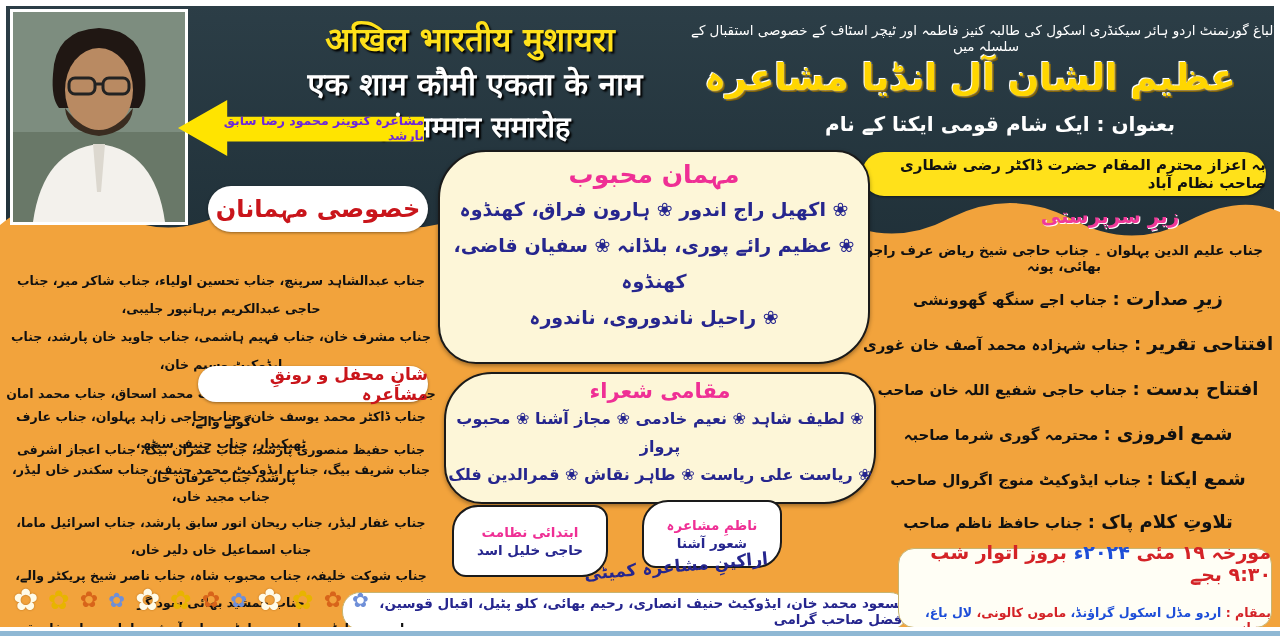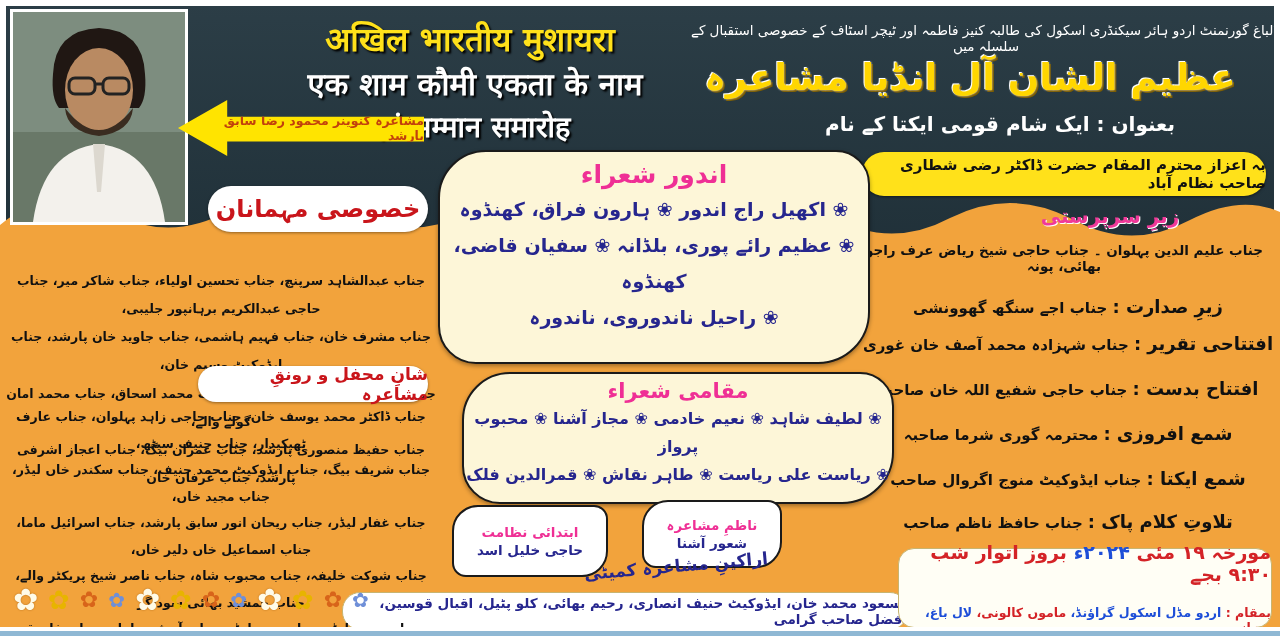--- a/index.html
+++ b/index.html
@@ -21,40 +21,40 @@
   .patronage{left:1020px;top:204px;width:180px;color:#f0399a;font-size:20px;font-weight:bold;text-align:center;
     text-shadow:1px 1px 0 #fff;}
   .hindi-1{left:250px;top:16px;width:440px;color:#ffe11a;font-size:33px;font-weight:bold;text-align:center;
     font-family:"DejaVu Sans",sans-serif;text-shadow:2px 2px 2px #000;}
   .hindi-2{left:240px;top:62px;width:470px;color:#ffffff;font-size:31px;font-weight:bold;text-align:center;text-shadow:2px 2px 2px #000;}
   .hindi-3{left:270px;top:106px;width:400px;color:#ffffff;font-size:29px;font-weight:bold;text-align:center;text-shadow:2px 2px 2px #000;}
   
   .arrow{left:178px;top:100px;width:246px;height:56px;background:#ffe400;
     clip-path:polygon(0% 50%,20% 0%,20% 30%,100% 30%,100% 74%,20% 74%,20% 100%);
     display:flex;align-items:center;justify-content:center;padding-left:44px;box-sizing:border-box;}
-  .arrow span{color:#c2410c;font-size:12.5px;font-weight:bold;}
+  .arrow span{color:#6d28d9;font-size:12.5px;font-weight:bold;}
   
   .photo{left:13px;top:12px;width:172px;height:210px;background:#748274;box-shadow:0 0 0 3px #fff;}
   
   svg.field{left:0;top:0;}
   
   .patron-line{left:850px;top:242px;width:428px;color:#111;font-size:13.5px;font-weight:bold;text-align:center;}
   .prog-row{width:420px;left:858px;color:#111;text-align:center;}
   .prog-row .lbl{font-size:18px;font-weight:bold;}
   .prog-row .val{font-size:15px;font-weight:bold;}
   
   .date-box{left:898px;top:548px;width:372px;height:78px;background:#fffef5;border:1px solid #c8b470;border-radius:16px;
     display:flex;flex-direction:column;align-items:center;justify-content:center;gap:4px;}
   .date-line{font-size:19px;font-weight:bold;}
   .venue-line{font-size:12.5px;font-weight:bold;margin-top:16px;}
   .red{color:#d42327;} .green{color:#1d4ed8;}
   
   .cloud{background:#fdf6d8;border:2.5px solid #1a1a1a;border-radius:48px 34px 52px 38px;box-shadow:0 2px 4px rgba(0,0,0,.35);}
   .cloud-guest{left:438px;top:150px;width:428px;height:210px;}
-  .cloud-local{left:444px;top:372px;width:428px;height:128px;margin-left:18px;}
+  .cloud-local{left:444px;top:372px;width:428px;height:128px;}
   .cloud h2{margin:8px 0 2px;color:#ef2f95;font-size:25px;font-weight:bold;text-align:center;}
   .cloud-local h2{font-size:21px;margin-top:5px;}
   .poet-line{color:#26268e;font-size:19px;font-weight:bold;text-align:center;line-height:1.9;}
   .cloud-local .poet-line{font-size:16px;line-height:1.75;}
   
   .scroll{background:#ffffff;border:2px solid #1a1a1a;border-radius:26px 14px 26px 14px;
     display:flex;flex-direction:column;align-items:center;justify-content:center;gap:2px;}
   .scroll-open{left:452px;top:505px;width:152px;height:68px;}
   .scroll-nazim{left:642px;top:500px;width:136px;height:64px;}
   .scroll .t{color:#ef2f95;font-size:13.5px;font-weight:bold;}
@@ -118,21 +118,21 @@
   </div>
 
   <div class="abs intro-line u">لالباغ گورنمنٹ اردو ہائر سیکنڈری اسکول کی طالبہ کنیز فاطمہ اور ٹیچر اسٹاف کے خصوصی استقبال کے سلسلہ میں</div>
   <div class="abs event-title u">بعنوان : ایک شام قومی ایکتا کے نام</div>
   <div class="abs main-title u">عظیم الشان آل انڈیا مشاعرہ</div>
   <div class="abs honor-pill u">بہ اعزاز محترم المقام حضرت ڈاکٹر رضی شطاری صاحب نظام آباد</div>
   <div class="abs patronage u">زیرِ سرپرستی</div>
 
   <div class="abs patron-line u">جناب علیم الدین پہلوان ۔ جناب حاجی شیخ ریاض عرف راجو بھائی، پونہ</div>
 
-  <div class="abs prog-row u" style="top:296px">
+  <div class="abs prog-row u" style="top:288px">
     <span class="lbl">زیرِ صدارت :</span>
     <span class="val">جناب اجے سنگھ گھوونشی</span>
   </div>
   <div class="abs prog-row u" style="top:333px">
     <span class="lbl">افتتاحی تقریر :</span>
     <span class="val">جناب شہزادہ محمد آصف خان غوری</span>
   </div>
   <div class="abs prog-row u" style="top:378px">
     <span class="lbl">افتتاح بدست :</span>
     <span class="val">جناب حاجی شفیع اللہ خان صاحب</span>
@@ -144,21 +144,21 @@
   <div class="abs prog-row u" style="top:468px">
     <span class="lbl">شمع ایکتا :</span>
     <span class="val">جناب ایڈوکیٹ منوج اگروال صاحب</span>
   </div>
   <div class="abs prog-row u" style="top:511px">
     <span class="lbl">تلاوتِ کلام پاک :</span>
     <span class="val">جناب حافظ ناظم صاحب</span>
   </div>
 
   <div class="abs cloud cloud-guest">
-    <h2 class="u">اندور شعراء</h2>
+    <h2 class="u">مہمان محبوب</h2>
     <div class="poet-line u">❀ اکھیل راج اندور ❀ ہارون فراق، کھنڈوہ</div>
     <div class="poet-line u">❀ عظیم رائے پوری، بلڈانہ ❀ سفیان قاضی، کھنڈوہ</div>
     <div class="poet-line u">❀ راحیل ناندوروی، ناندورہ</div>
   </div>
 
   <div class="abs cloud cloud-local">
     <h2 class="u">مقامی شعراء</h2>
     <div class="poet-line u">❀ لطیف شاہد ❀ نعیم خادمی ❀ مجاز آشنا ❀ محبوب پرواز</div>
     <div class="poet-line u">❀ ریاست علی ریاست ❀ طاہر نقاش ❀ قمرالدین فلک</div>
   </div>

